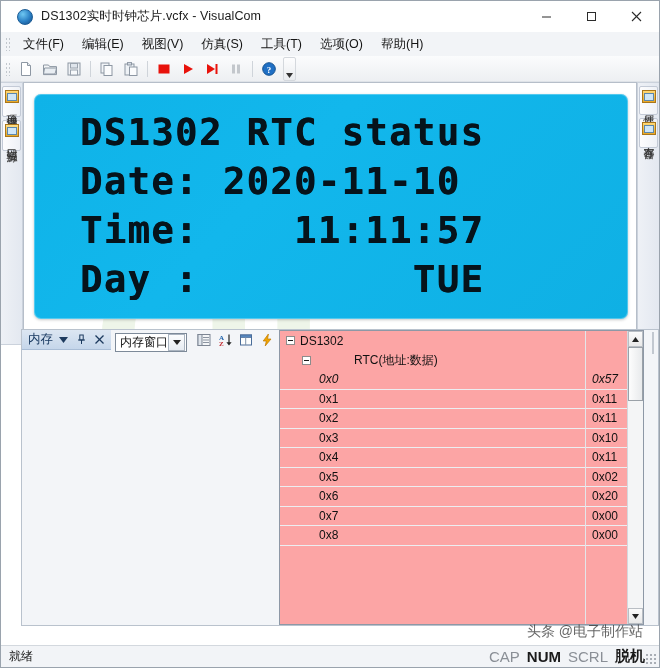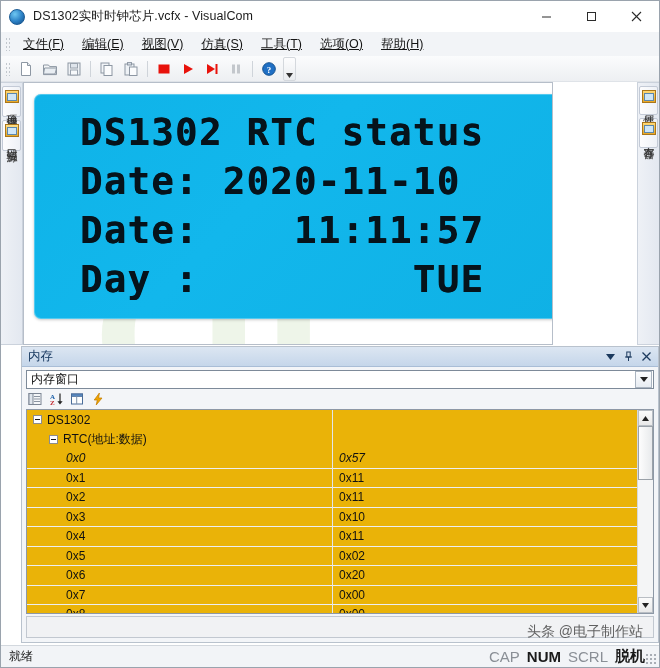--- a/index.html
+++ b/index.html
@@ -17,21 +17,21 @@
     background: #ffffff;
     border: 1px solid #9aa3ad;
     overflow: hidden;
   }
 
   
   .titlebar {
     position: absolute; left: 0; top: 0;
     width: 658px; height: 31px;
     background: #ffffff;
-    display: flex; align-items: center;
+    display: flex; align-items: center; padding-left: 8px;
   }
   .app-icon {
     width: 16px; height: 16px; margin-left: 8px; margin-right: 8px;
     border-radius: 50%;
     background: radial-gradient(circle at 35% 30%, #6ec7f2 0%, #2a7fc4 55%, #17497e 100%);
     border: 1px solid #1b5c96;
     flex: 0 0 auto;
   }
   .title-text {
     font-size: 12.5px; color: #1b1b1b; letter-spacing: 0.1px;
@@ -60,21 +60,20 @@
     width: 6px; height: 14px; margin-right: 3px;
     background-image: radial-gradient(#b9bfc6 40%, transparent 41%);
     background-size: 3px 4px;
     opacity: .85;
   }
   .menu-item {
     font-size: 12.5px; color: #151515;
     padding: 3px 9px;
     white-space: nowrap;
     line-height: 15px;
-    text-decoration: underline;
   }
 
   
   .toolbar {
     position: absolute; left: 0; top: 55px;
     width: 658px; height: 26px;
     background: linear-gradient(#fbfcfd, #edeff2);
     border-bottom: 1px solid #dfe3e8;
     display: flex; align-items: center;
     padding-left: 4px;
@@ -125,21 +124,21 @@
   .dock-ico.blue { background: linear-gradient(#ffe08c,#e7a723); }
   .dock-label {
     writing-mode: vertical-rl;
     font-size: 11px; color: #333; letter-spacing: 1px;
     line-height: 13px;
   }
 
   
   .stage {
     position: absolute; left: 22px; top: 81px;
-    width: 530px; height: 263px;
+    width: 614px; height: 263px;
     background: #ffffff;
     border: 1px solid #b6bec9;
     overflow: hidden;
   }
   .watermark {
     position: absolute; left: 0; top: 0; width: 100%; height: 100%;
     pointer-events: none; overflow: hidden;
   }
   .wm-c {
     position: absolute; left: 70px; top: 95px;
@@ -161,25 +160,25 @@
     line-height: 49px;
     color: #06131b;
     letter-spacing: 1.5px;
     white-space: pre;
     padding-left: 46px;
     text-shadow: 0.5px 0 0 #06131b;
   }
 
   
   .mempanel {
-    position: absolute; left: 20px; top: 345px;
+    position: absolute; left: 20px; top: 328px;
     width: 638px; height: 297px;
     background: #f3f5f8;
     border: 1px solid #b9c2cd;
-    display: flex; flex-direction: column;
+    display: flex; flex-direction: row;
   }
   .mem-header {
     height: 20px;
     background: linear-gradient(#dce6f2, #c5d6ea);
     border-bottom: 1px solid #a9bdd6;
     display: flex; align-items: center;
     padding-left: 6px;
   }
   .mem-title { font-size: 12.5px; color: #15365e; }
   .mem-hdr-btns { margin-left: auto; display: flex; align-items: center; padding-right: 4px; }
@@ -204,21 +203,21 @@
 
   .mem-tools {
     height: 20px; display: flex; align-items: center;
     padding-left: 5px; gap: 5px;
     background: #f3f5f8;
   }
   .mt-btn { width: 16px; height: 16px; display: flex; align-items: center; justify-content: center; }
 
   .tree-wrap {
     flex: 1; margin: 0 4px;
-    background: #eab308;
+    background: #fca5a5;
     border: 1px solid #8d98a6;
     display: flex; overflow: hidden;
     position: relative;
   }
   .tree {
     flex: 1; position: relative; overflow: hidden;
     font-size: 12px; color: #111;
   }
   .trow {
     display: flex; align-items: center;
@@ -424,21 +423,21 @@
     </div>
   </div>
 
   <div class="stage">
     <div class="watermark">
       <div class="wm-c">cn</div>
     </div>
     <div class="lcd">
       <div class="lcd-lines">DS1302 RTC status</div>
       <div class="lcd-lines">Date: 2020-11-10</div>
-      <div class="lcd-lines">Date:    11:11:57</div>
+      <div class="lcd-lines">Time:    11:11:57</div>
       <div class="lcd-lines">Day :         TUE</div>
     </div>
   </div>
 
   <div class="mempanel">
 
     <div class="mem-header">
       <div class="mem-title">内存</div>
       <div class="mem-hdr-btns">
         <div class="hbtn">
@@ -505,21 +504,21 @@
 
     <div class="tree-wrap">
       <div class="tree">
         <div class="tvsep"></div>
 
         <div class="trow grp" style="padding-left:6px;">
           <div class="texp"></div>
           <div class="tname">DS1302</div>
         </div>
 
-        <div class="trow grp" style="padding-left:22px;">
+        <div class="trow grp" style="padding-left:22px;gap:38px;">
           <div class="texp"></div>
           <div class="tname">RTC(地址:数据)</div>
         </div>
 
         <div class="trow" style="padding-left:39px;font-style:italic;">
           <div class="tname">0x0</div>
           <div class="tval">0x57</div>
         </div>
         <div class="trow" style="padding-left:39px;">
           <div class="tname">0x1</div>

